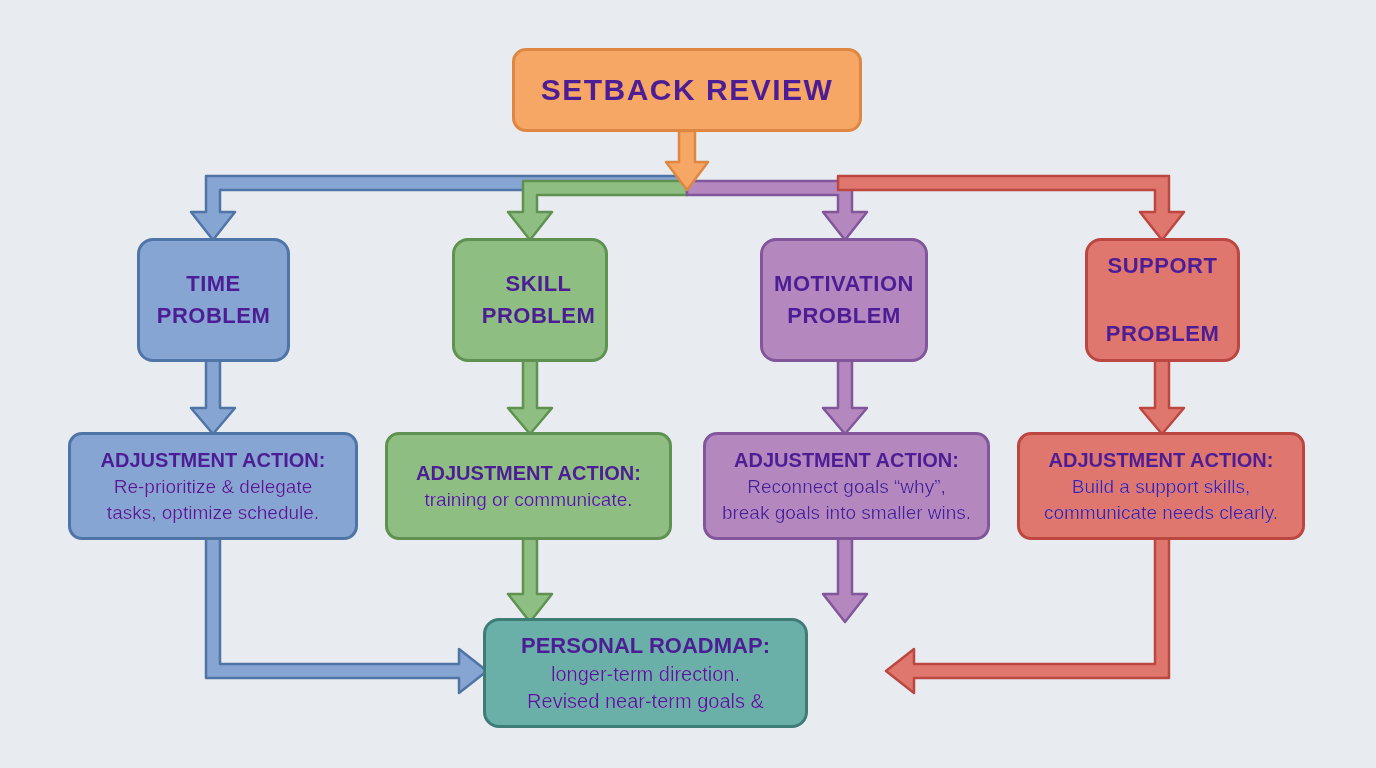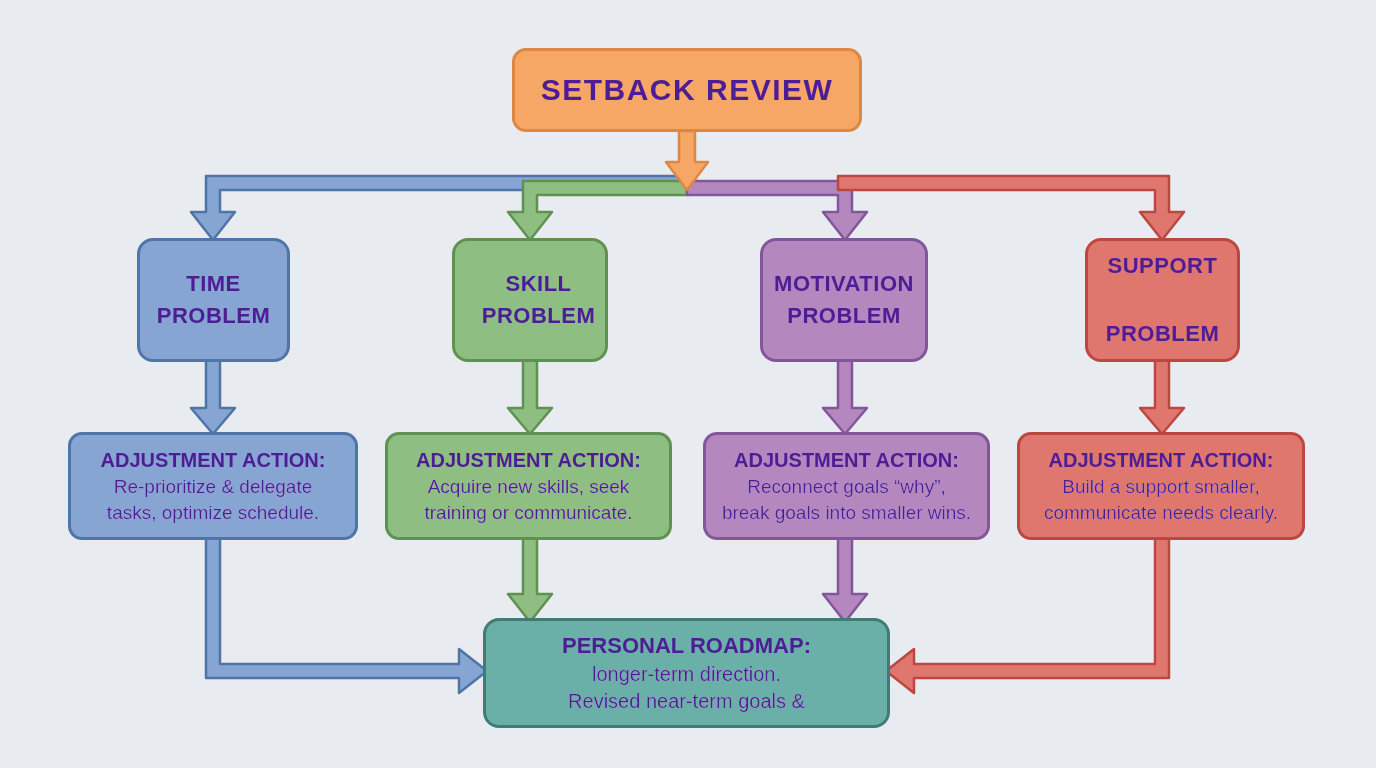--- a/index.html
+++ b/index.html
@@ -32,21 +32,21 @@
   .box-support{left:1085px;width:155px;background:#E0776F;border-color:#BC4741;gap:36px;}
   
   .action{top:432px;height:108px;border-radius:14px;padding:6px 10px;}
   .action .title{font-size:20px;font-weight:bold;line-height:1.4;}
   .action .line{font-size:19px;line-height:1.35;text-shadow:0 0 .6px #FAFBFD;}
   .box-action-time{left:68px;width:290px;background:#87A5D2;border-color:#4F74A6;}
   .box-action-skill{left:385px;width:287px;background:#8FBE82;border-color:#5F9150;}
   .box-action-motivation{left:703px;width:287px;background:#B488BE;border-color:#82569A;}
   .box-action-support{left:1017px;width:288px;background:#E0776F;border-color:#BC4741;}
   
-  .box-roadmap{left:483px;top:618px;width:407px;height:110px;border-radius:16px;
+  .box-roadmap{left:483px;top:618px;width:325px;height:110px;border-radius:16px;
     background:#6BAFA9;border-color:#3E7C76;}
   .box-roadmap .title{font-size:22px;font-weight:bold;line-height:1.4;}
   .box-roadmap .line{font-size:20px;line-height:1.35;text-shadow:0 0 .6px #FAFBFD;}
 </style>
 </head>
 <body>
 
 <div class="canvas">
 
   <svg class="connectors" width="1376" height="768" viewBox="0 0 1376 768">
@@ -90,31 +90,30 @@
     <div class="big">PROBLEM</div>
   </div>
 
   <div class="node action box-action-time">
     <div class="title">ADJUSTMENT ACTION:</div>
     <div class="line">Re-prioritize &amp; delegate</div>
     <div class="line">tasks, optimize schedule.</div>
   </div>
   <div class="node action box-action-skill">
     <div class="title">ADJUSTMENT ACTION:</div>
-    <div class="line">Acquire new skills, seek</div>
     <div class="line">training or communicate.</div>
   </div>
   <div class="node action box-action-motivation">
     <div class="title">ADJUSTMENT ACTION:</div>
     <div class="line">Reconnect goals “why”,</div>
     <div class="line">break goals into smaller wins.</div>
   </div>
   <div class="node action box-action-support">
     <div class="title">ADJUSTMENT ACTION:</div>
-    <div class="line">Build a support smaller,</div>
+    <div class="line">Build a support skills,</div>
     <div class="line">communicate needs clearly.</div>
   </div>
 
   <div class="node box-roadmap">
     <div class="title">PERSONAL ROADMAP:</div>
     <div class="line">longer-term direction.</div>
     <div class="line">Revised near-term goals &amp;</div>
   </div>
 
 </div>

